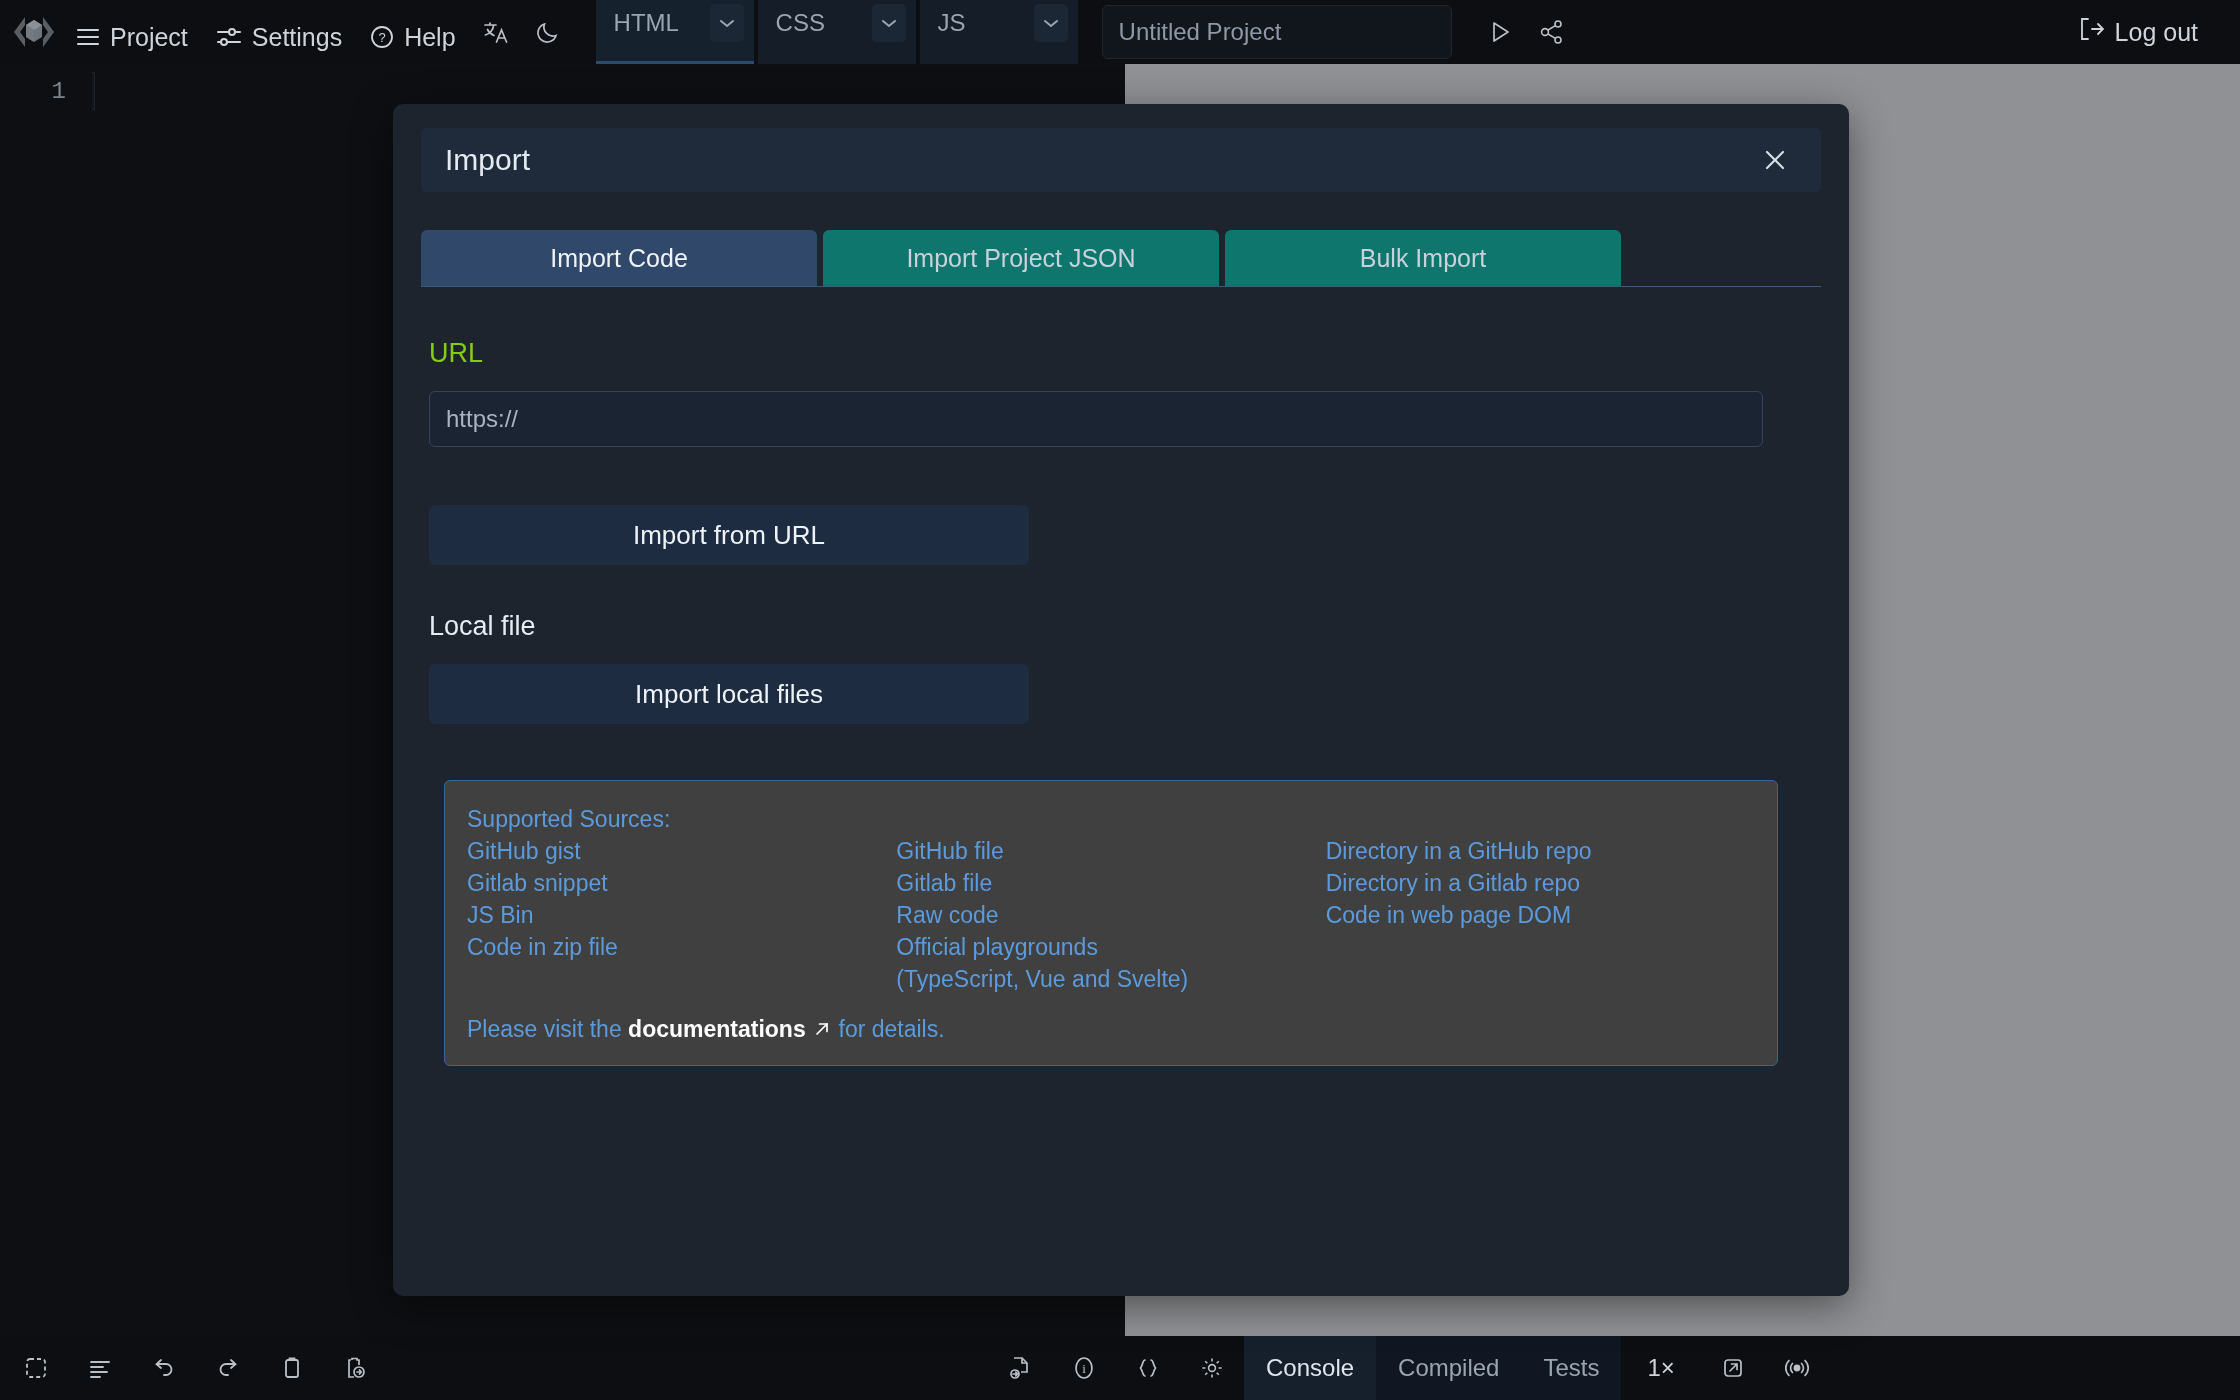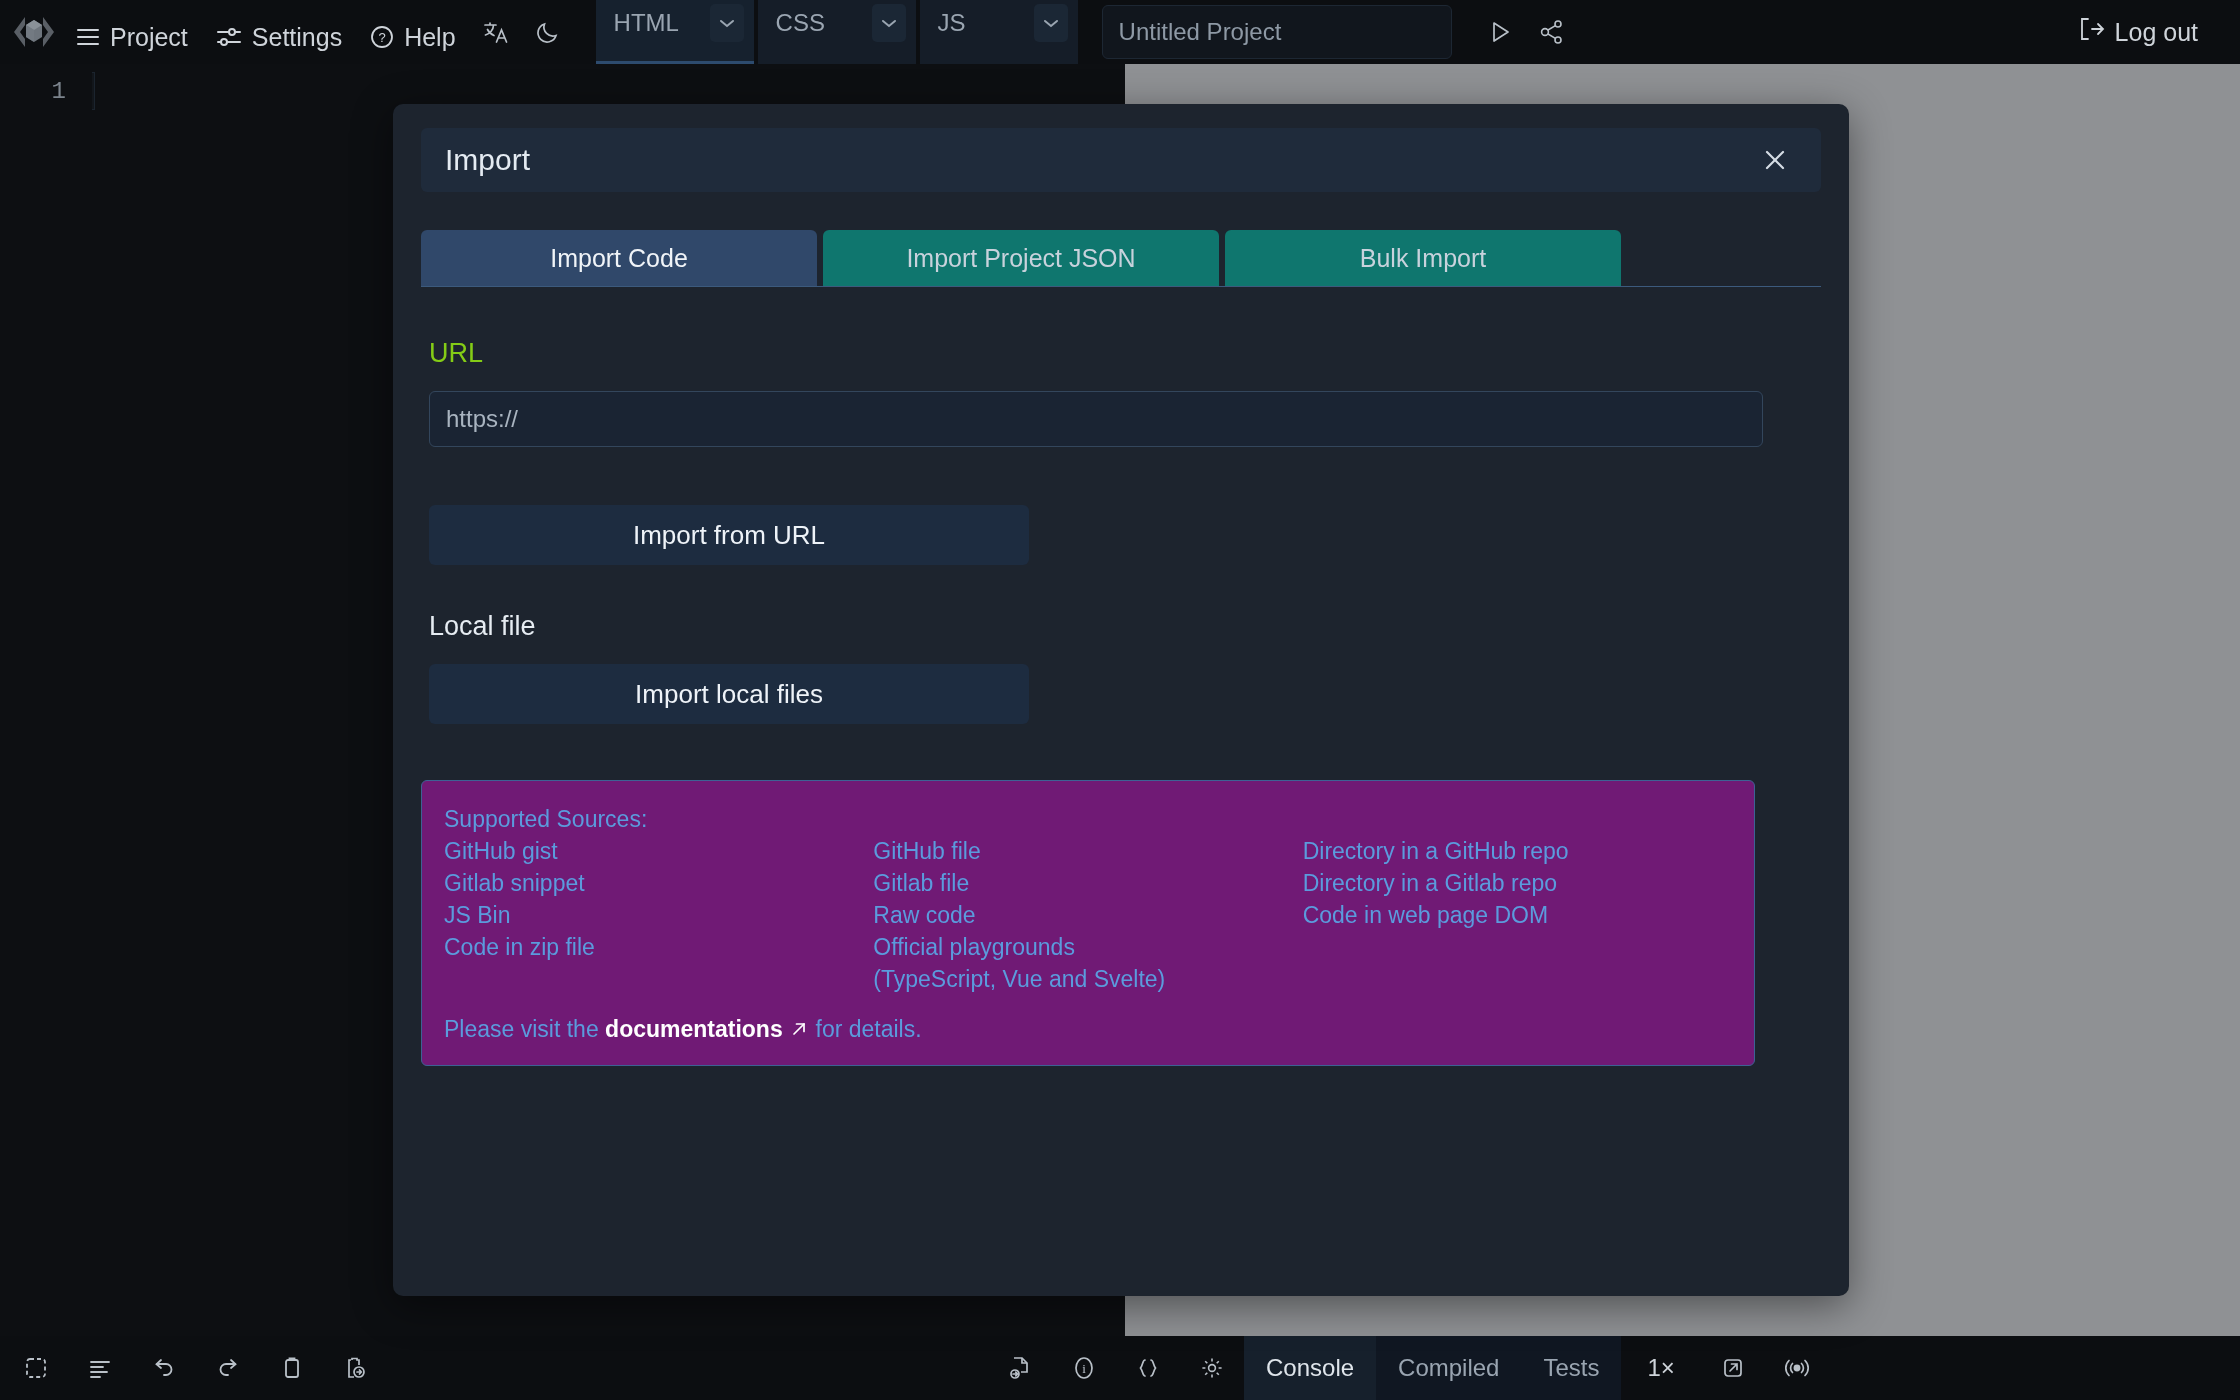--- a/index.html
+++ b/index.html
@@ -148,22 +148,22 @@
     margin-left: 8px; width: 600px; height: 60px;
     background:#1d2c40; border-radius: 6px;
     display:flex; align-items:center; justify-content:center;
     color:#eef3f8; font-size:26px; cursor:pointer;
   }
   .btn.url { margin-top: 58px; }
   .btn.local { margin-top: 22px; }
   .label-local { color:#e6ecf2; font-size: 27px; margin: 46px 0 0 8px; }
 
   .sources {
-    margin: 56px 0 0 0; width: 1334px;
-    background:#701a75; border:1px solid #3d6294; border-radius: 6px;
+    margin: 56px 0 0 23px; width: 1334px;
+    background:#404040; border:1px solid #3d6294; border-radius: 6px;
     padding: 22px 22px 20px 22px;
     color:#5b9bdd; font-size: 23px; line-height: 32px;
   }
   .src-cols { display:flex; }
   .src-col { width: 430px; }
   .src-col.c2 { width: 430px; }
   .src-line { white-space: nowrap; }
   .src-foot { margin-top: 18px; white-space: nowrap; }
   .src-foot .doc { color:#ffffff; font-weight: bold; }
 </style>

